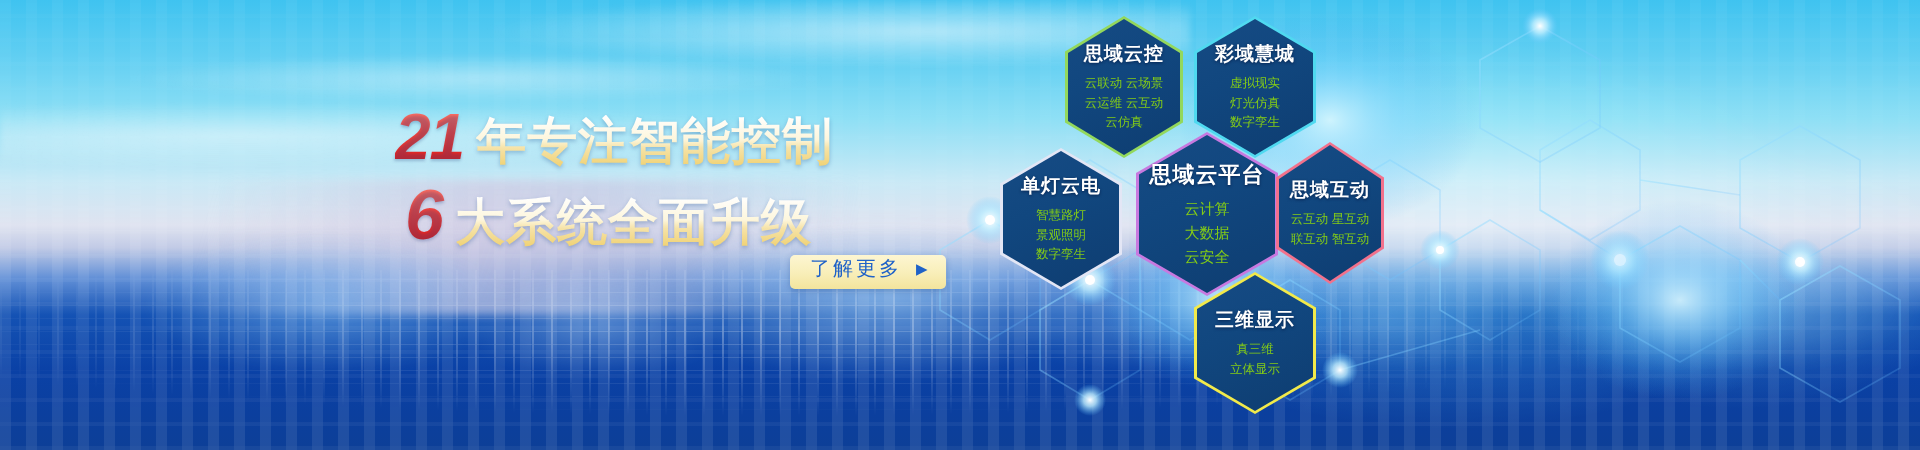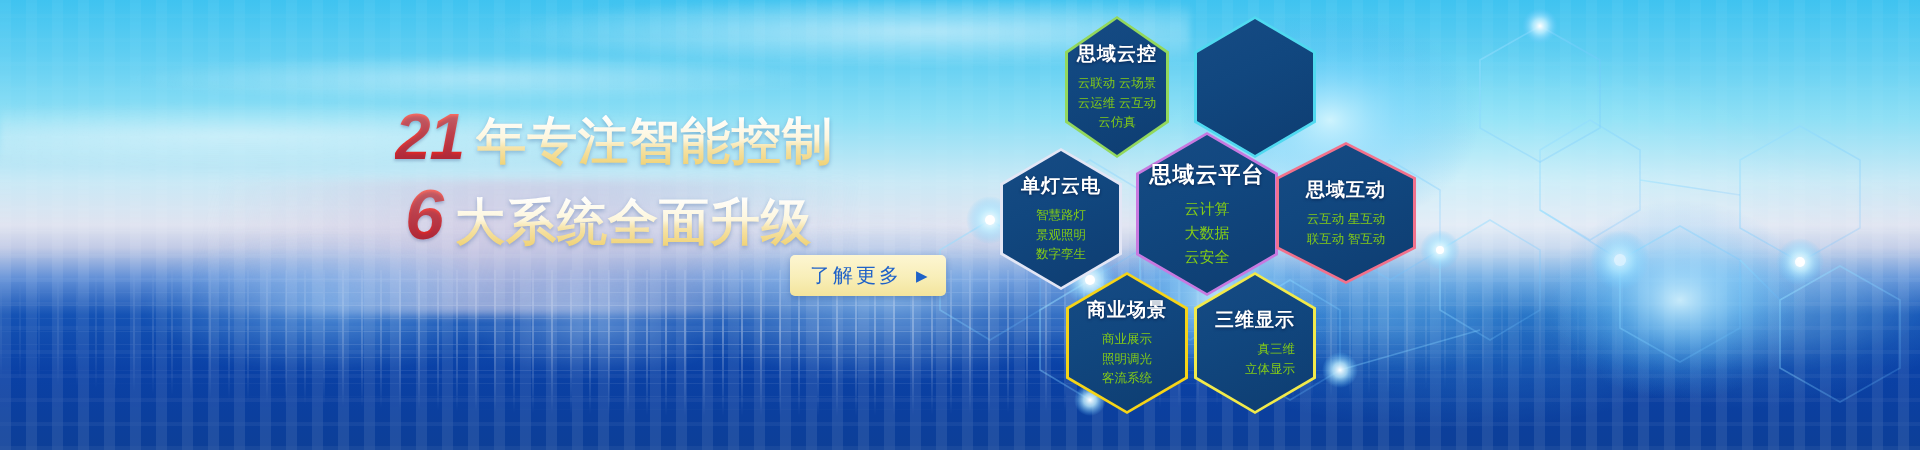--- a/index.html
+++ b/index.html
@@ -125,21 +125,21 @@
     background: linear-gradient(to bottom, #ffffff 0%, #fdf6dc 46%, #f6e3a8 62%, #efd070 100%);
     -webkit-background-clip: text; background-clip: text;
     -webkit-text-fill-color: transparent;
     filter: drop-shadow(0 2px 2px rgba(40,85,150,.35));
   }
   .row2 { margin-top: 14px; padding-left: 10px; }
 
   .cta {
     position: absolute; left: 790px; top: 255px;
     display: inline-flex; align-items: center; gap: 14px;
-    padding: 7px 18px 7px 20px;
+    padding: 0 18px 7px 20px;
     background: linear-gradient(to bottom, #fdf6d2 0%, #f8eeb8 55%, #f3e49c 100%);
     border-radius: 5px;
     box-shadow: 0 2px 6px rgba(20,60,130,.30);
     cursor: pointer;
   }
   .cta-label {
     font-size: 20px; letter-spacing: 3px; color: #1f62c8; font-weight: normal;
   }
   .cta-arrow { color: #1f62c8; font-size: 15px; line-height: 1; }
 
@@ -167,27 +167,27 @@
   .hex .inner { position: relative; z-index: 2; padding: 0 6px; }
   .hex-title {
     font-weight: bold; font-size: 19px; letter-spacing: 1px;
     margin-bottom: 7px;
     text-shadow: 0 1px 3px rgba(0,20,60,.7);
     white-space: nowrap;
   }
   .hex-sub { font-size: 12.5px; line-height: 1.55; color: #84cc16; white-space: nowrap; }
 
   
-  #hex-cloudcontrol { left: 85px; top: 16px;  width: 104px; height: 142px; --edge: #93d85c; }
+  #hex-cloudcontrol { left: 85px; top: 16px;  width: 118px; height: 142px; --edge: #93d85c; }
   #hex-smartcity    { left: 214px; top: 16px; width: 122px; height: 142px; --edge: #4fd9f0; }
   #hex-singlelamp   { left: 20px;  top: 148px; width: 122px; height: 142px; --edge: #e3e6f5; }
   #hex-platform     { left: 148px; top: 132px; width: 142px; height: 164px; margin-left: 8px; --edge: #c879e0; }
-  #hex-interactive  { left: 296px; top: 142px; width: 140px; height: 142px; justify-content: center; --edge: #f2718c; }
+  #hex-interactive  { left: 296px; top: 142px; width: 108px; height: 142px; justify-content: center; --edge: #f2718c; }
   #hex-business     { left: 86px;  top: 272px; width: 122px; height: 142px; --edge: #f6d417; }
-  #hex-display      { left: 214px; top: 272px; width: 122px; height: 142px; text-align: right; --edge: #f2ea4a; }
+  #hex-display      { left: 214px; top: 272px; width: 122px; height: 142px; --edge: #f2ea4a; }
   #hex-platform .hex-title { font-size: 22px; }
   #hex-platform .hex-sub { font-size: 15px; line-height: 1.6; }
 </style>
 </head>
 <body>
 
 <div id="banner">
 
   <div class="bg-sky"></div>
   <div class="bg-cloud-a"></div>
@@ -281,20 +281,26 @@
       <div class="inner">
         <div class="hex-title">思域云控</div>
         <div class="hex-sub">云联动  云场景</div>
         <div class="hex-sub">云运维  云互动</div>
         <div class="hex-sub">云仿真</div>
       </div>
     </div>
 
     <div class="hex" id="hex-smartcity" style="--edge: #4fd9f0;">
       <div class="shape"></div>
+      <div class="inner">
+        <div class="hex-title">彩域慧城</div>
+        <div class="hex-sub">虚拟现实</div>
+        <div class="hex-sub">灯光仿真</div>
+        <div class="hex-sub">数字孪生</div>
+      </div>
     </div>
 
     <div class="hex" id="hex-singlelamp" style="--edge: #e3e6f5;">
       <div class="shape"></div>
       <div class="inner">
         <div class="hex-title">单灯云电</div>
         <div class="hex-sub">智慧路灯</div>
         <div class="hex-sub">景观照明</div>
         <div class="hex-sub">数字孪生</div>
       </div>
@@ -312,29 +318,20 @@
 
     <div class="hex" id="hex-interactive" style="--edge: #f2718c;">
       <div class="shape"></div>
       <div class="inner">
         <div class="hex-title">思域互动</div>
         <div class="hex-sub">云互动  星互动</div>
         <div class="hex-sub">联互动  智互动</div>
       </div>
     </div>
 
-    <div class="hex" id="hex-business" style="--edge: #f6d417;">
-      <div class="shape"></div>
-      <div class="inner">
-        <div class="hex-title">商业场景</div>
-        <div class="hex-sub">商业展示</div>
-        <div class="hex-sub">照明调光</div>
-        <div class="hex-sub">客流系统</div>
-      </div>
-    </div>
 
     <div class="hex" id="hex-display" style="--edge: #f2ea4a;">
       <div class="shape"></div>
       <div class="inner">
         <div class="hex-title">三维显示</div>
         <div class="hex-sub">真三维</div>
         <div class="hex-sub">立体显示</div>
       </div>
     </div>
 

